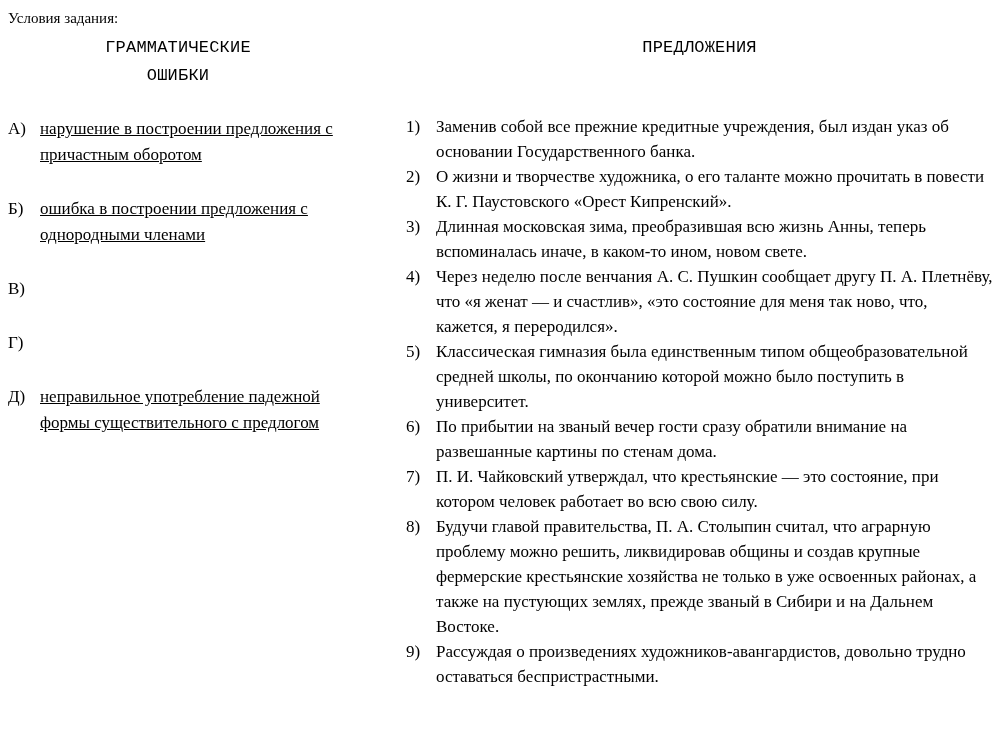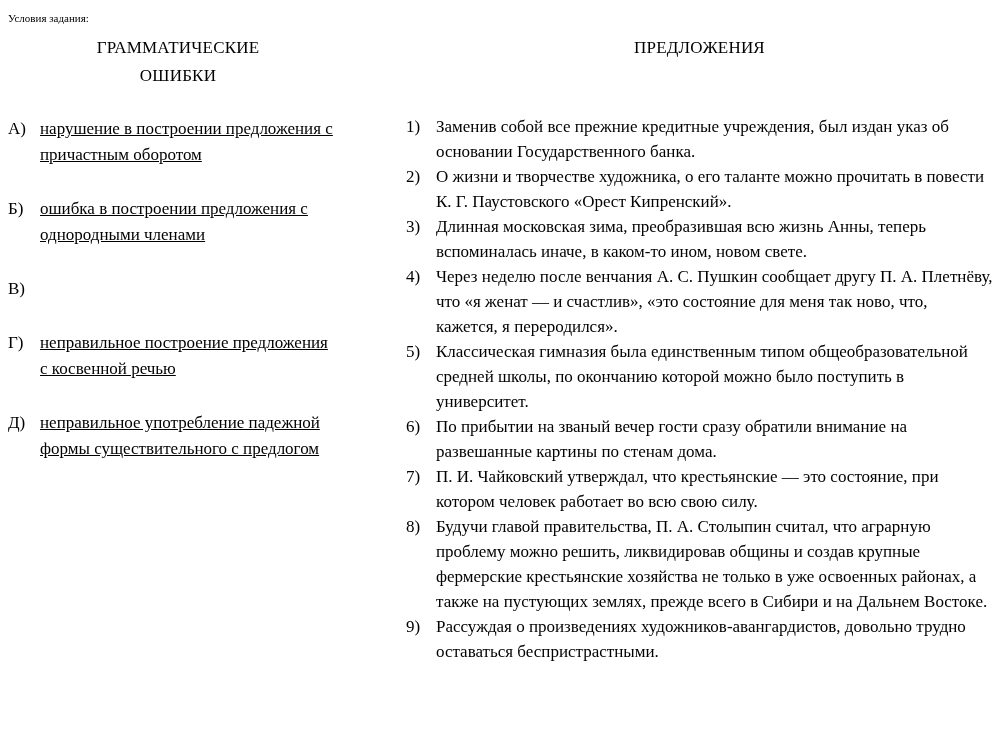--- a/index.html
+++ b/index.html
@@ -15,21 +15,21 @@
     overflow: hidden;
     font-family: "Liberation Serif", "DejaVu Serif", serif;
     font-size: 17px;
   }
   .page {
     padding: 6px 8px 0 8px;
     width: 100%;
     height: 100%;
   }
   .task-title {
-    font-size: 11px;
+    font-size: 15px;
     line-height: 24px;
     margin: 0;
   }
   .columns {
     display: flex;
     margin-top: 2px;
   }
   .col-left {
     flex: 0 0 340px;
     width: 340px;
@@ -37,20 +37,21 @@
   .col-right {
     flex: 1;
     padding-left: 58px;
     padding-right: 4px;
   }
   .col-header {
     text-align: center;
     line-height: 28px;
     white-space: pre-line;
     letter-spacing: 0.2px;
+    font-family: Liberation Mono, monospace;
   }
   .left-header { margin-top: 2px; }
   .right-header { margin-top: 2px; }
 
   .err-list { margin-top: 26px; }
   .err-item {
     display: flex;
     line-height: 26px;
     margin-bottom: 28px;
   }
@@ -92,21 +93,20 @@
           <span class="err-marker">Б)</span>
           <div class="err-text">ошибка в построении предложения с однородными членами</div>
         </div>
 
         <div class="err-item">
           <span class="err-marker">В)</span>
         </div>
 
         <div class="err-item">
           <span class="err-marker">Г)</span>
-          <div class="err-text">неправильное построение предложения с косвенной речью</div>
         </div>
 
         <div class="err-item">
           <span class="err-marker">Д)</span>
           <div class="err-text">неправильное употребление падежной формы существительного с предлогом</div>
         </div>
 
       </div>
     </div>
 
@@ -144,21 +144,21 @@
           <div class="sent-text">По прибытии на званый вечер гости сразу обратили внимание на развешанные картины по стенам дома.</div>
         </div>
 
         <div class="sent-item">
           <span class="sent-marker">7)</span>
           <div class="sent-text">П. И. Чайковский утверждал, что крестьянские — это состояние, при котором человек работает во всю свою силу.</div>
         </div>
 
         <div class="sent-item">
           <span class="sent-marker">8)</span>
-          <div class="sent-text">Будучи главой правительства, П. А. Столыпин считал, что аграрную проблему можно решить, ликвидировав общины и создав крупные фермерские крестьянские хозяйства не только в уже освоенных районах, а также на пустующих землях, прежде всего в Сибири и на Дальнем Востоке.</div>
+          <div class="sent-text">Будучи главой правительства, П. А. Столыпин считал, что аграрную проблему можно решить, ликвидировав общины и создав крупные фермерские крестьянские хозяйства не только в уже освоенных районах, а также на пустующих землях, прежде званый в Сибири и на Дальнем Востоке.</div>
         </div>
 
         <div class="sent-item">
           <span class="sent-marker">9)</span>
           <div class="sent-text">Рассуждая о произведениях художников-авангардистов, довольно трудно оставаться беспристрастными.</div>
         </div>
 
       </div>
     </div>
 

